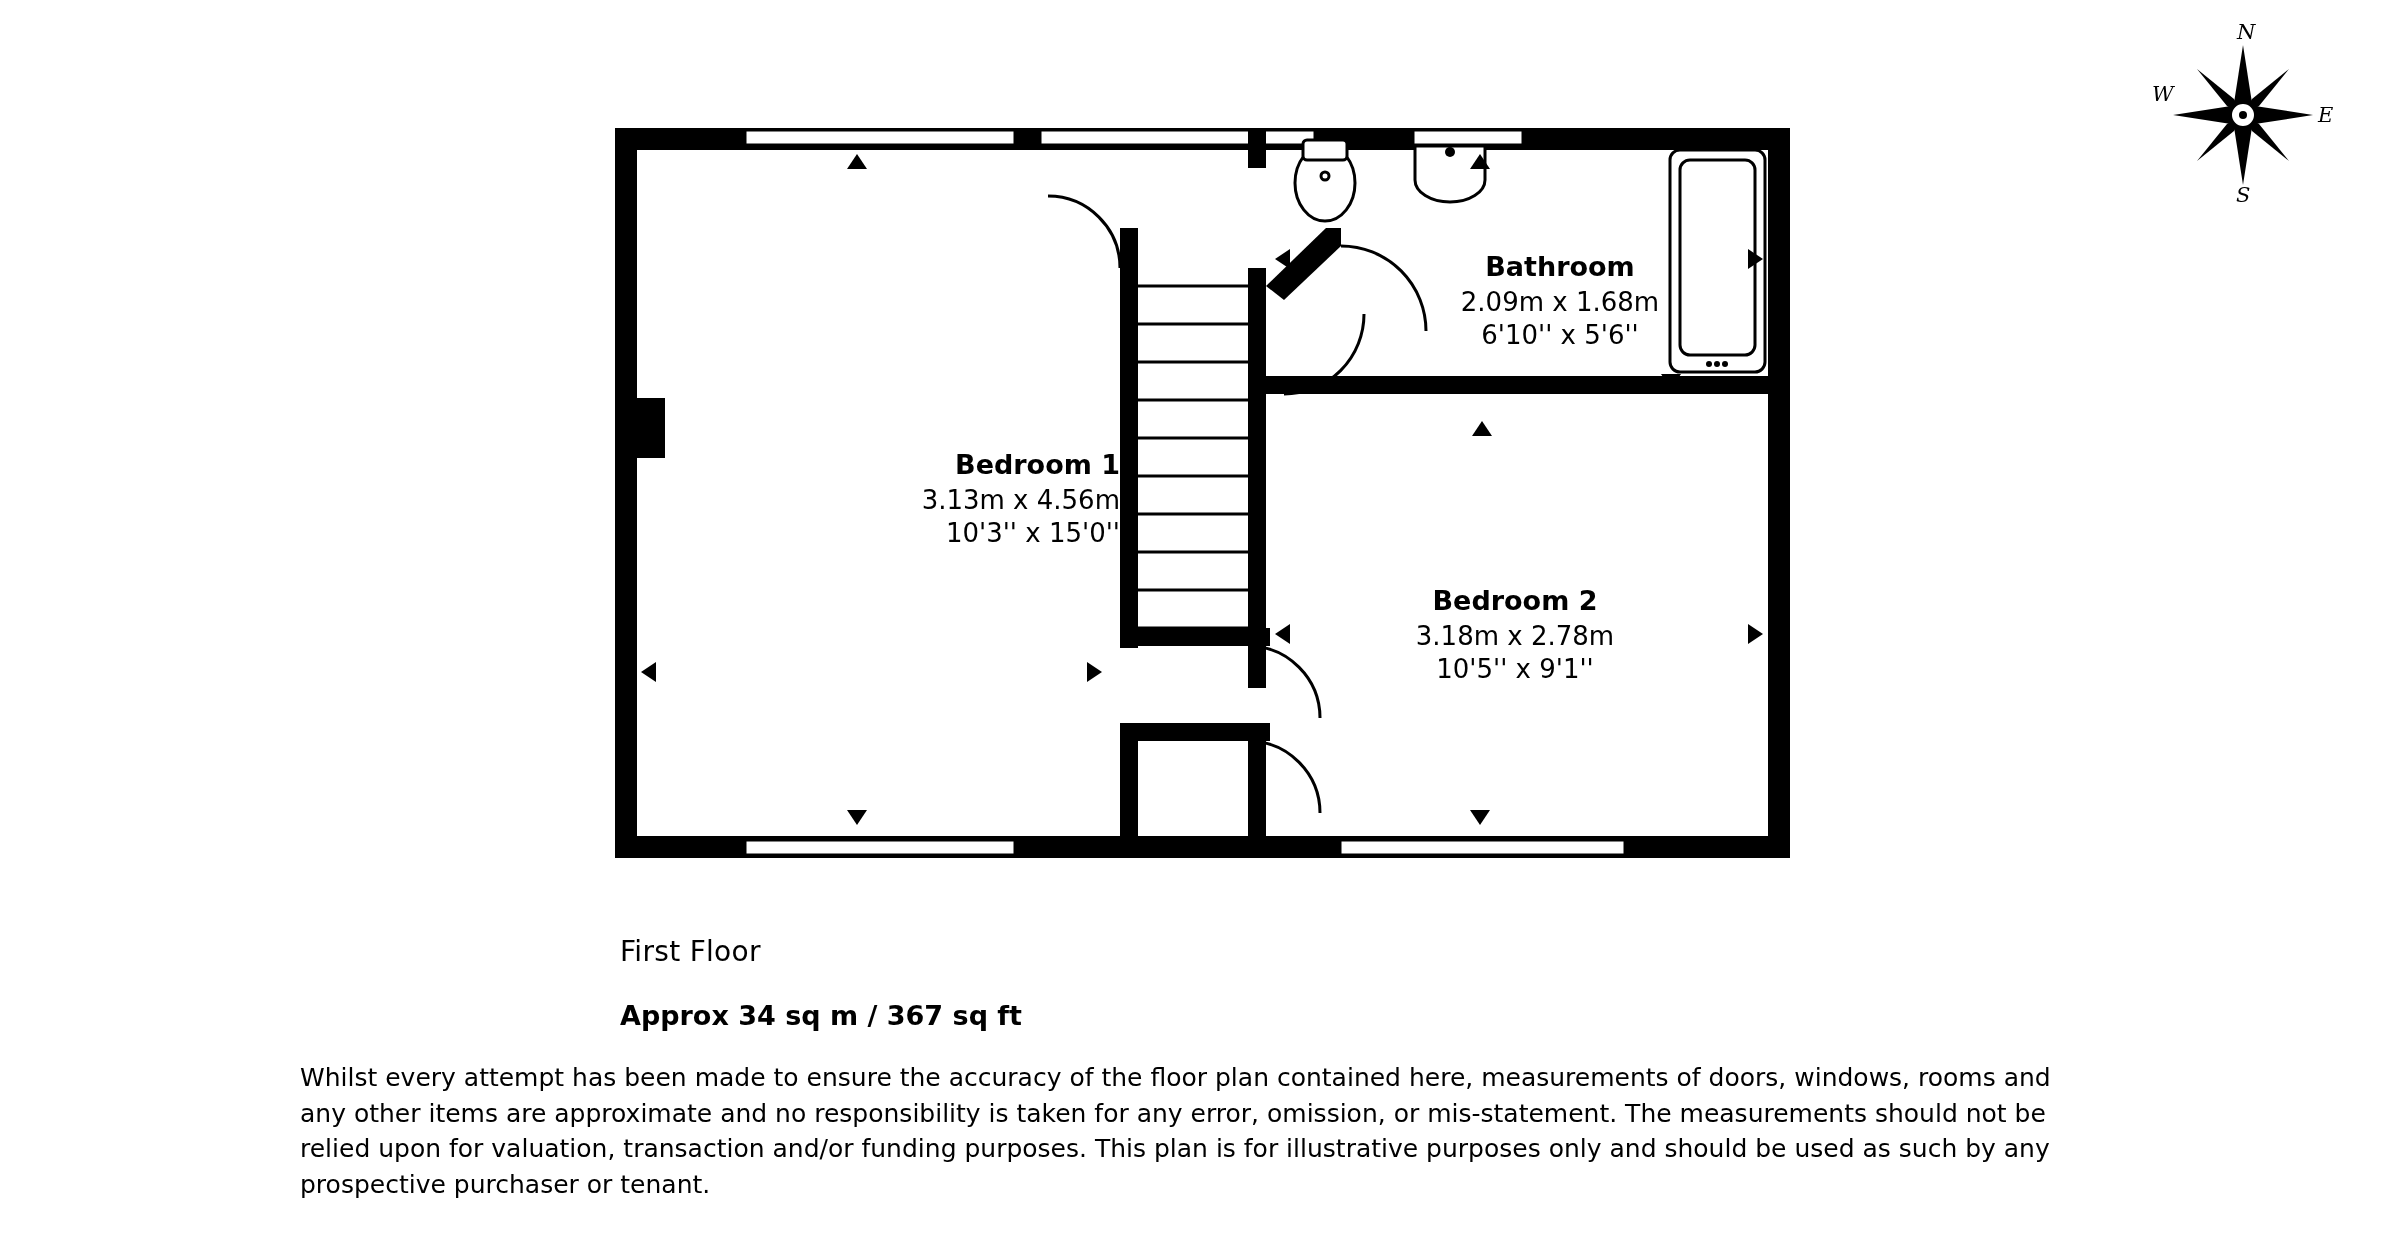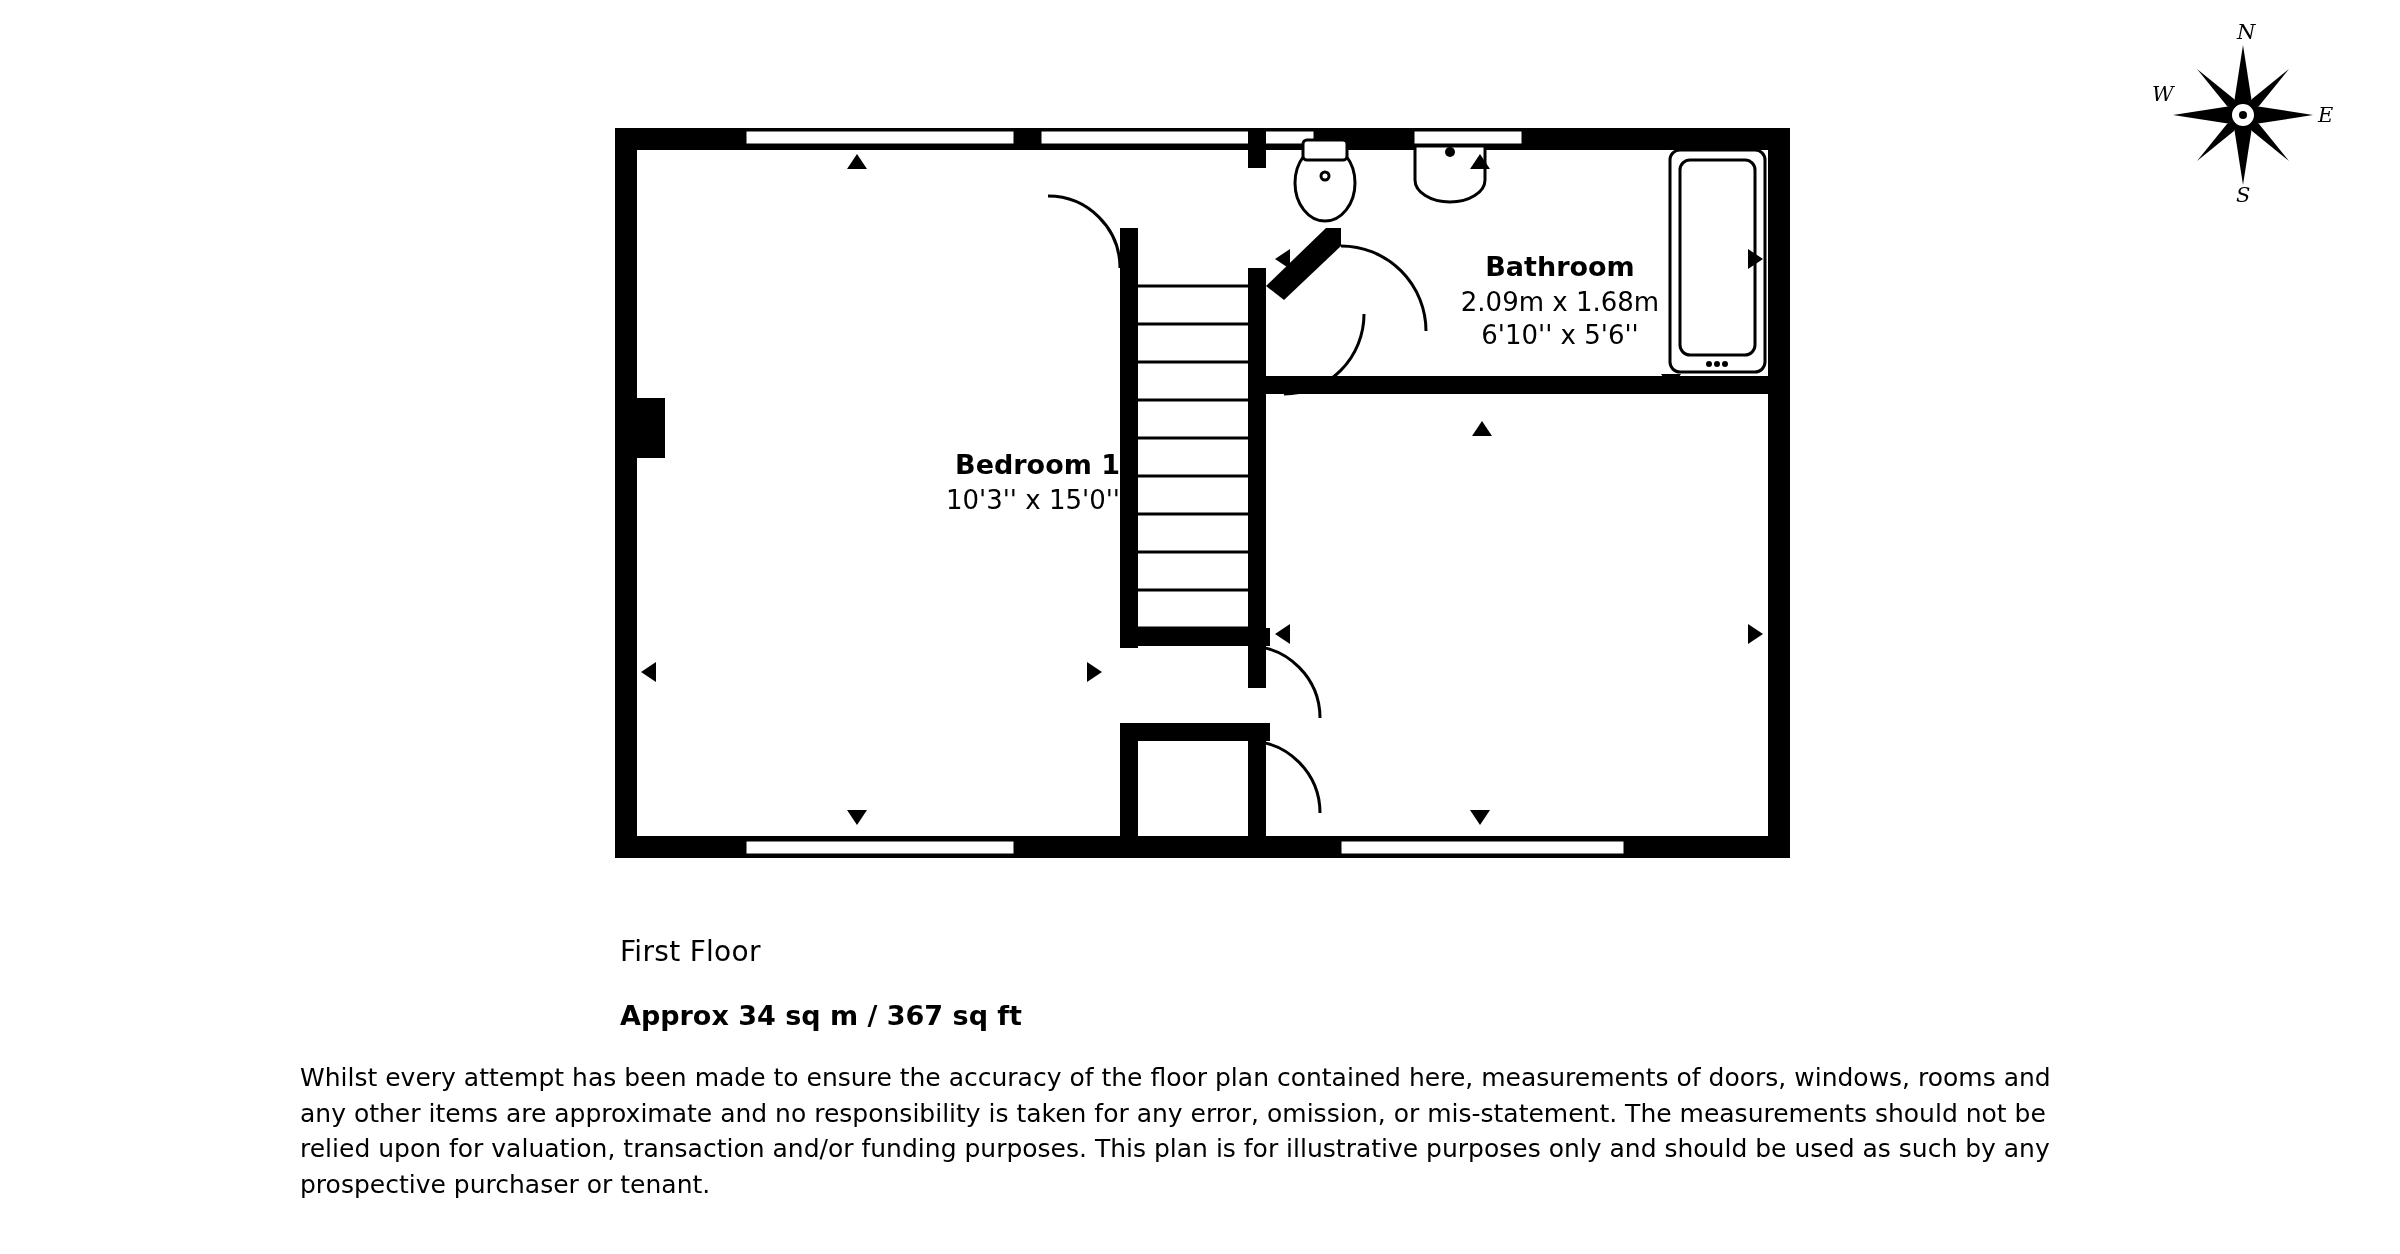--- a/index.html
+++ b/index.html
@@ -236,23 +236,29 @@
     <div class="arrow left" style="left:660px; top:496px;"></div>
     <div class="arrow right" style="left:1133px;top:496px;"></div>
     <div class="arrow left" style="left:660px; top:121px;"></div>
     <div class="arrow right" style="left:1133px;top:121px;"></div>
     <div class="arrow down" style="left:1046px;top:246px;"></div>
     <div class="arrow up" style="left:857px; top:293px;"></div>
 
     
     <div class="room-label" style="left:105px; top:320px; width:400px;text-align:right;">
       <span class="name">Bedroom 1</span>
+      <span class="dim">3.13m x 4.56m</span>
       <span class="dim">10'3'' x 15'0''</span>
     </div>
 
+    <div class="room-label" style="left:700px; top:456px; width:400px;">
+      <span class="name">Bedroom 2</span>
+      <span class="dim">3.18m x 2.78m</span>
+      <span class="dim">10'5'' x 9'1''</span>
+    </div>
 
     <div class="room-label" style="left:745px; top:90px; width:400px;margin-top:32px;">
       <span class="name">Bathroom</span>
       <span class="dim">2.09m x 1.68m</span>
       <span class="dim">6'10'' x 5'6''</span>
     </div>
   </div>
 
   <div class="floor-title">First Floor</div>
   <div class="floor-area">Approx 34 sq m / 367 sq ft</div>

